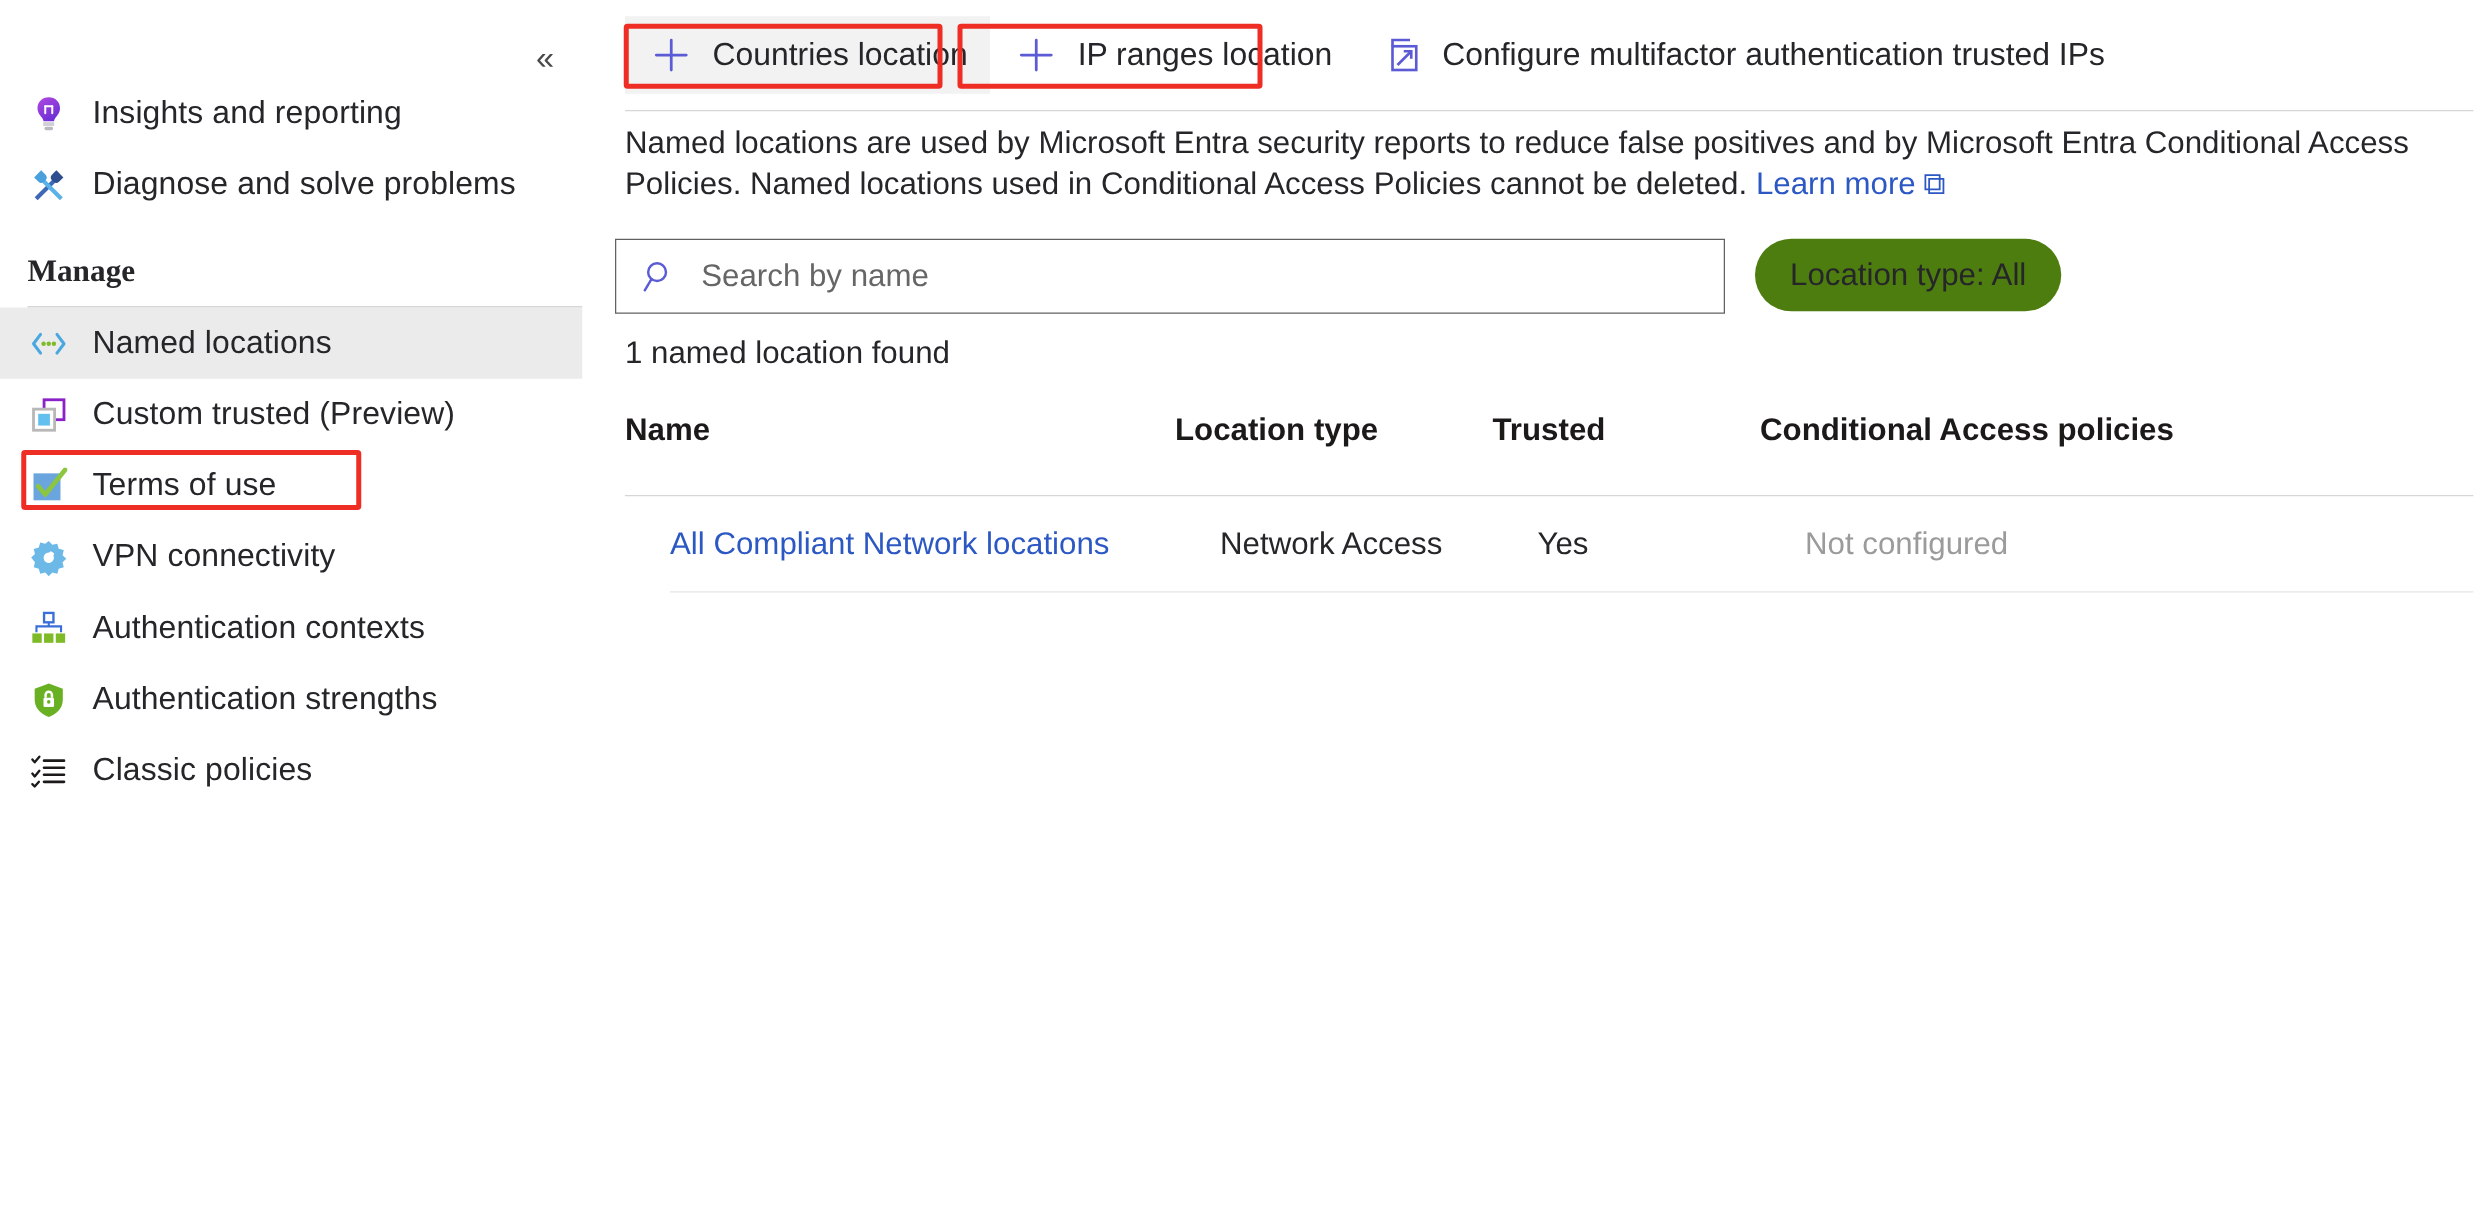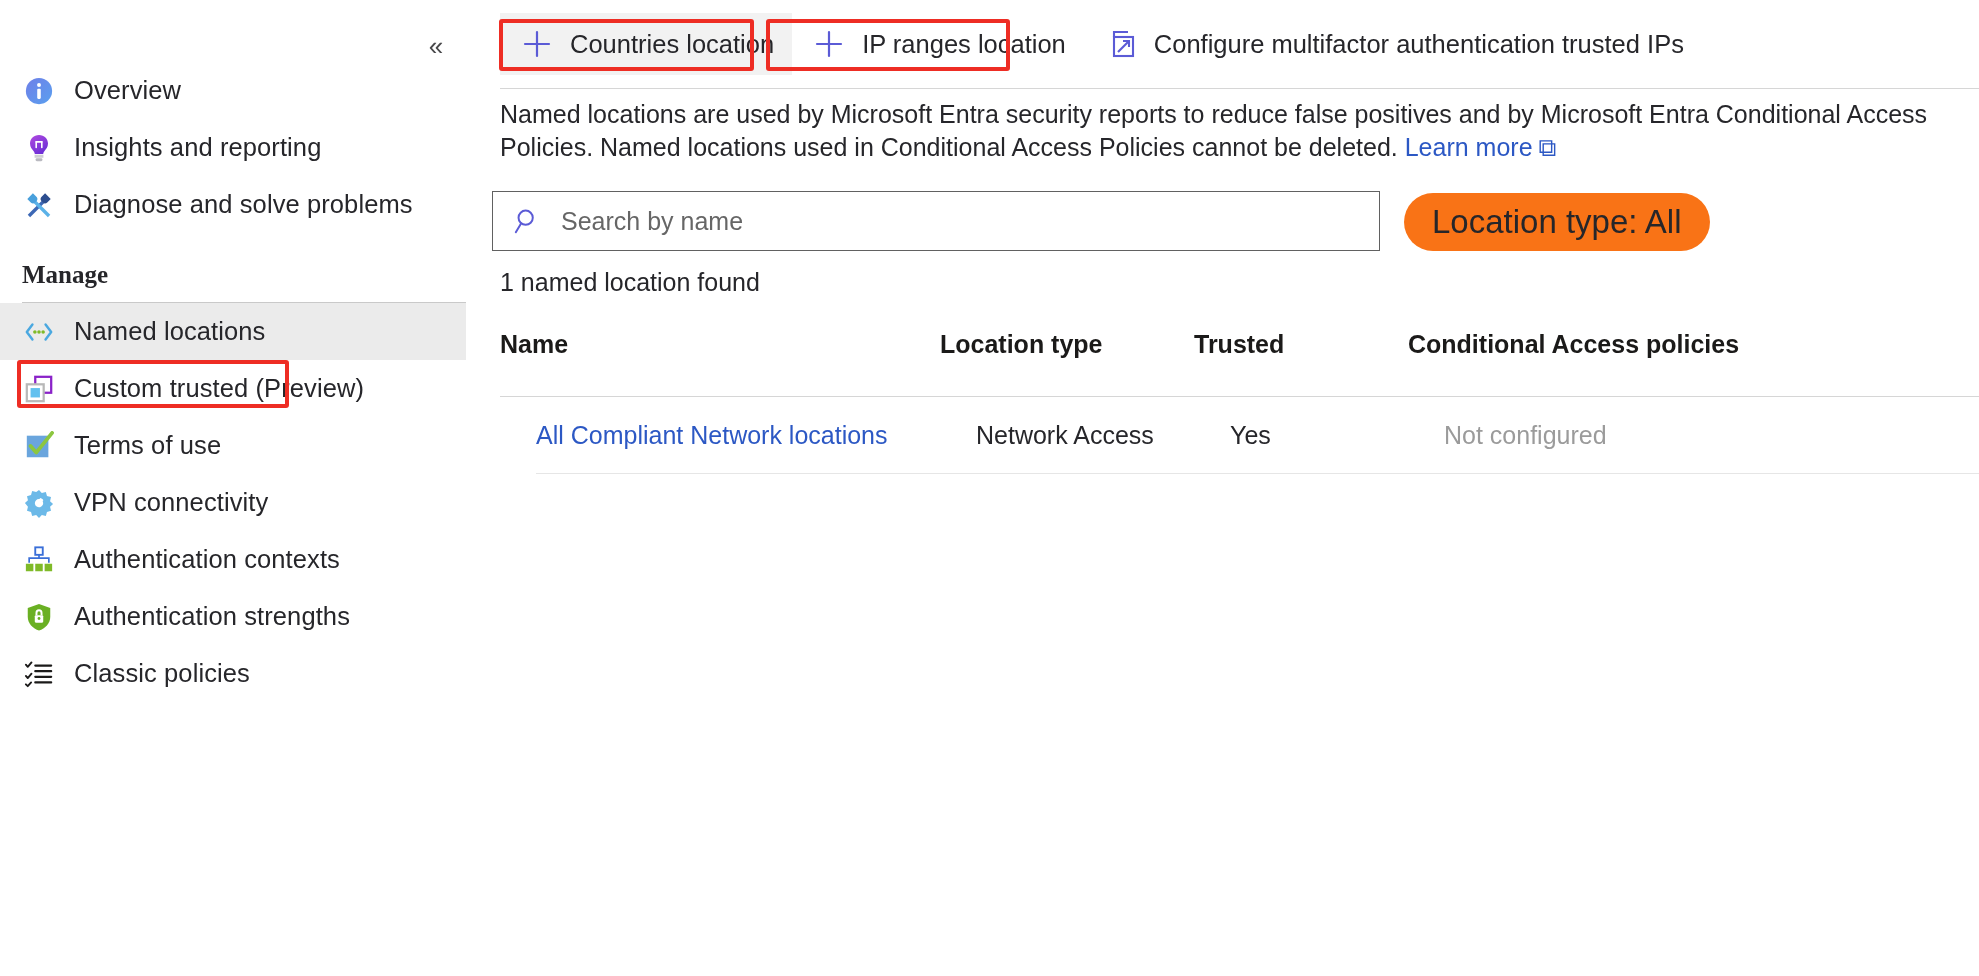--- a/index.html
+++ b/index.html
@@ -167,21 +167,21 @@
     cursor: pointer;
     white-space: nowrap;
   }
   .link .extlink-glyph { margin-left: 6px; }
 
   .filters {
     position: absolute;
     left: 26px;
     top: 191px;
     display: flex;
-    align-items: flex-end;
+    align-items: flex-start;
   }
   .search-box {
     width: 888px;
     height: 60px;
     border: 1px solid #616161;
     box-sizing: border-box;
     display: flex;
     align-items: center;
     padding-left: 18px;
     background: #fff;
@@ -194,26 +194,26 @@
     flex: 0 0 34px;
   }
   .search-ph {
     font-size: 25px;
     color: #666666;
   }
   .filter-pill {
     margin-left: 24px;
     height: 58px;
     border-radius: 29px;
-    background: #f97316;
+    background: #4d7c0f;
     display: flex;
     align-items: center;
     padding: 0 28px;
     box-sizing: border-box;
-    font-size: 33px;
+    font-size: 25px;
     color: #26262a;
     white-space: nowrap;
     cursor: pointer;
   }
 
   .result-count {
     position: absolute;
     left: 34px;
     top: 268px;
     font-size: 25px;
@@ -264,36 +264,20 @@
 <div class="page">
 
   <div class="sidebar">
 
     <div class="collapse-btn">
       <span>«</span>
     </div>
 
     <div class="nav-list">
 
-      <div class="nav-item">
-        <span class="nav-icon">
-          <svg width="30" height="30" viewBox="0 0 32 32">
-            <defs>
-              <linearGradient id="gOv" x1="0" y1="0" x2="1" y2="1">
-                <stop offset="0" stop-color="#6f7fe8"></stop>
-                  <stop offset="1" stop-color="#5aa0ef"></stop>
-              </linearGradient>
-            </defs>
-            <circle cx="16" cy="16" r="14" fill="url(#gOv)"></circle>
-            <circle cx="16" cy="9.5" r="2.1" fill="#ffffff"></circle>
-            <rect x="14.1" y="13.5" width="3.8" height="11" rx="1.2" fill="#ffffff"></rect>
-          </svg>
-        </span>
-        <span class="nav-label">Overview</span>
-      </div>
 
 
       <div class="nav-item">
         <span class="nav-icon">
           <svg width="30" height="30" viewBox="0 0 32 32">
             <defs>
               <linearGradient id="gBulb" x1="0" y1="0" x2="0.6" y2="1">
                 <stop offset="0" stop-color="#b14ae0"></stop>
                   <stop offset="1" stop-color="#6d2fd6"></stop>
               </linearGradient>

